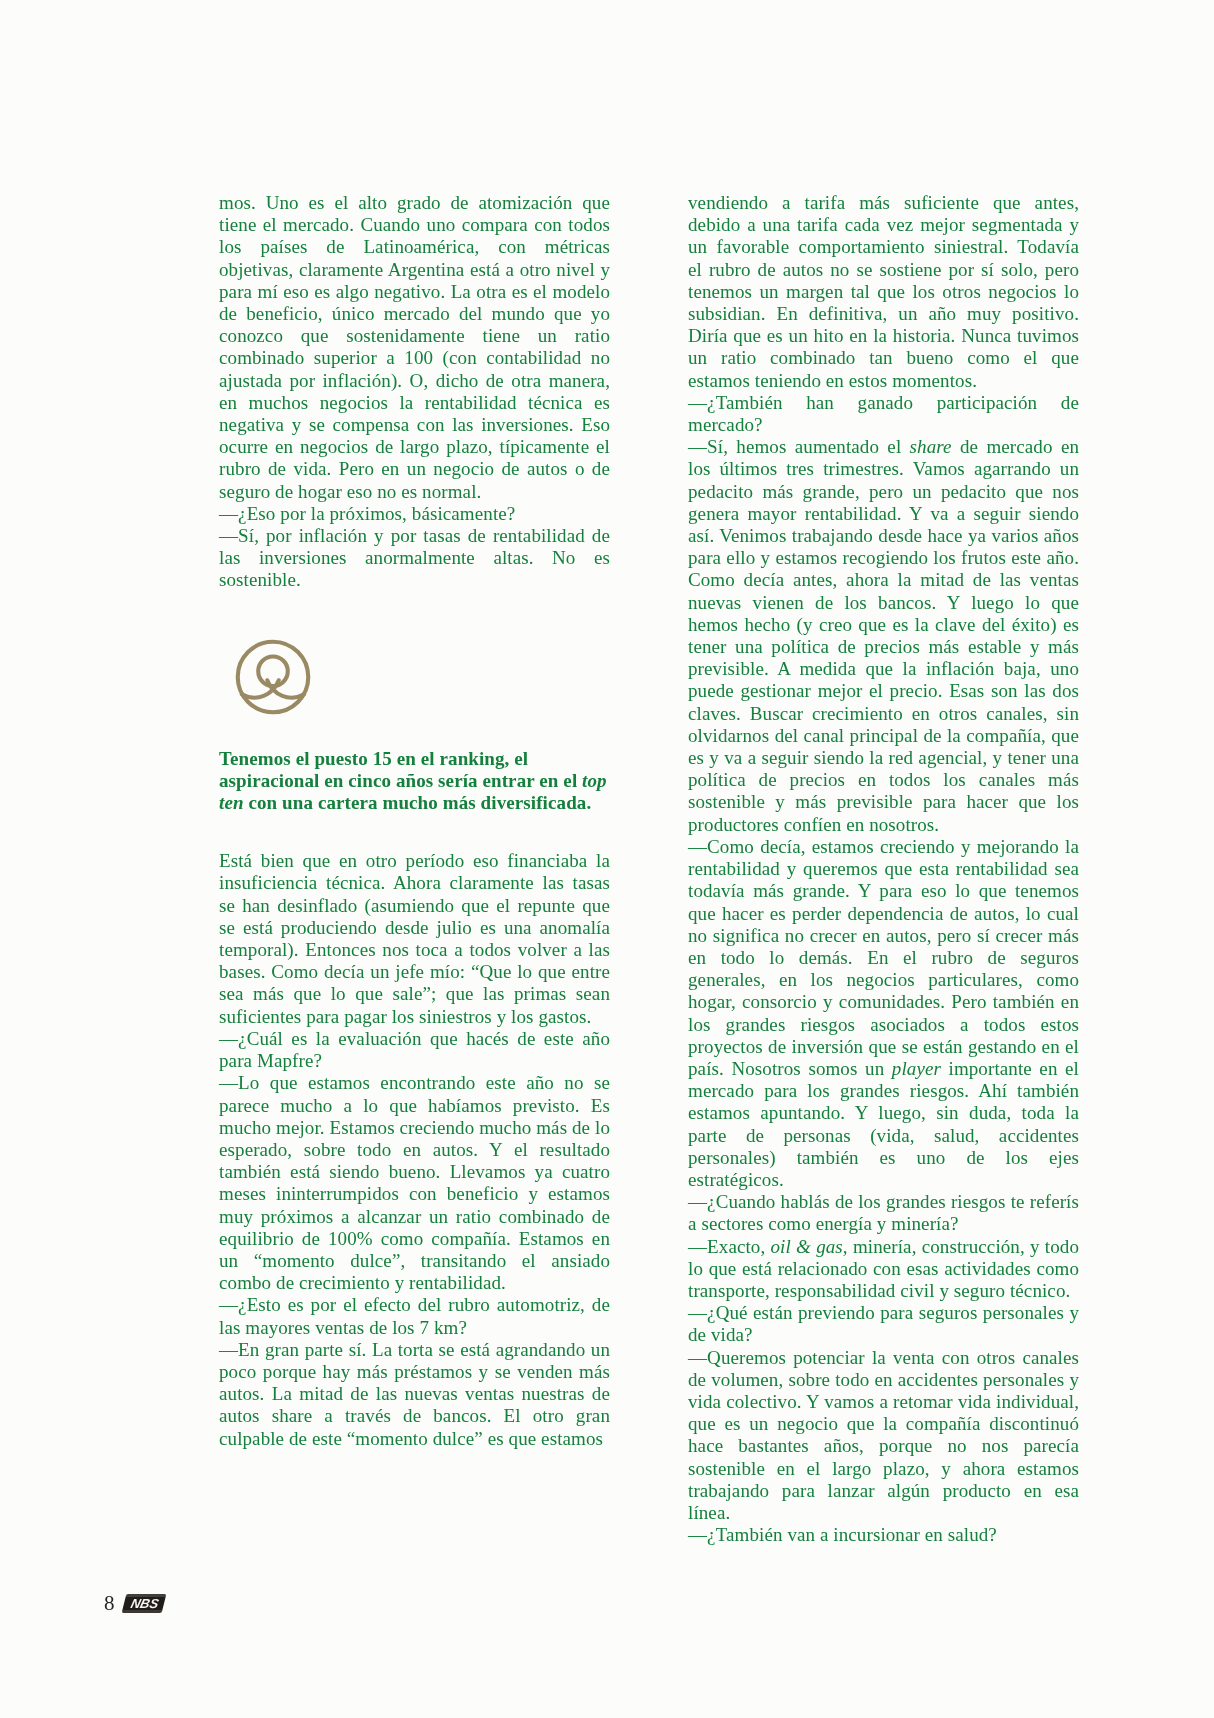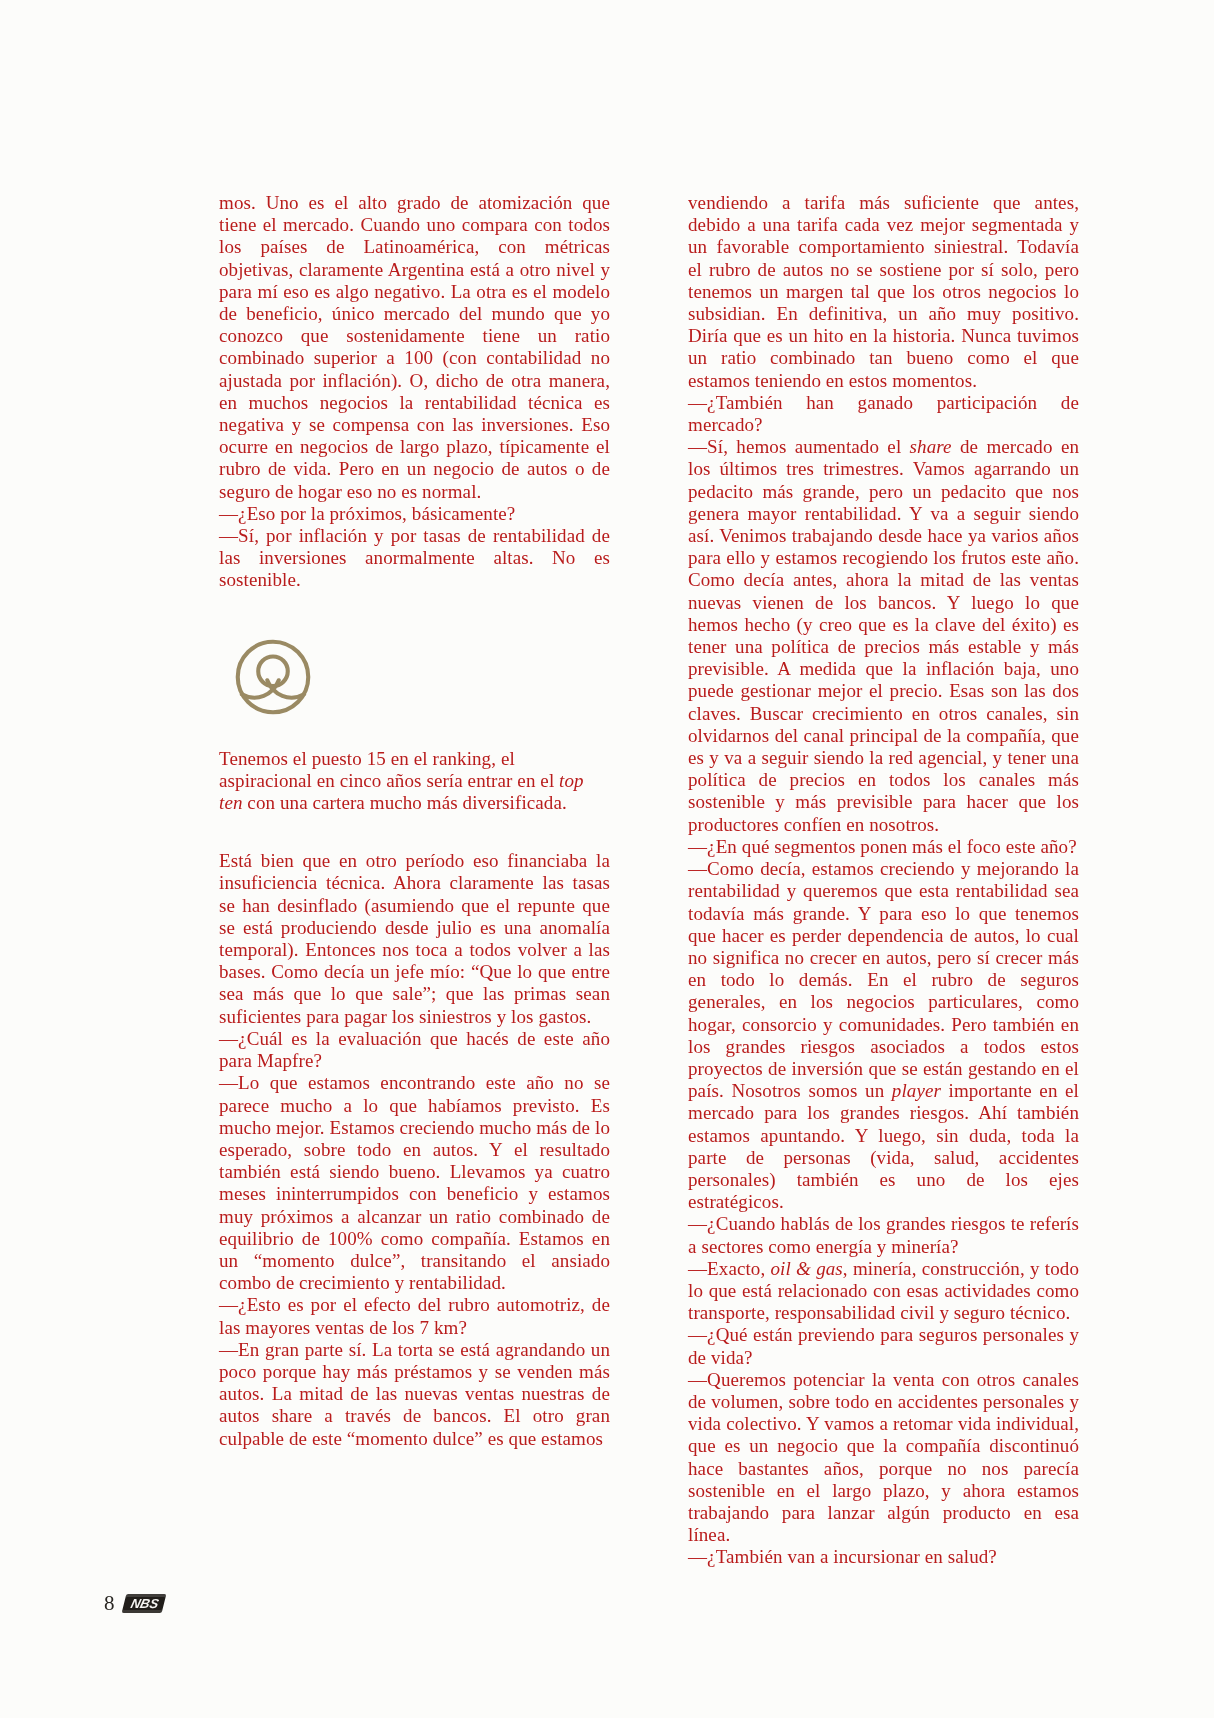--- a/index.html
+++ b/index.html
@@ -16,35 +16,35 @@
     width: 860px;
     display: flex;
     gap: 78px;
   }
   .col { width: 391px; }
   .col .blk {
     margin: 0;
     text-align: justify;
     font-size: 19px;
     line-height: 22.2px;
-    color: #b91c1c;
+    color: #15803d;
     letter-spacing: 0.1px;
   }
   .col .question { font-weight: normal; }
   .it { font-style: italic; }
   .quote-icon-wrap {
     margin: 44px 0 0 13px;
     width: 82px; height: 82px;
   }
   .quote-icon-wrap svg { display: block; }
   .pull_quote {
     margin: 30px 0 0 0 !important;
     font-size: 31.5px;
     line-height: 40px;
-    font-weight: normal;
+    font-weight: bold;
     color: #98885f;
     text-align: left !important;
     letter-spacing: 0.2px;
   }
   .footer {
     position: absolute;
     left: 104px; top: 1591px;
     display: flex;
     align-items: center;
     gap: 9px;
@@ -88,21 +88,20 @@
       <p class="blk body" style="margin-top: 36px;"><span>Está bien que en otro período eso financiaba la insuficiencia técnica. Ahora claramente las tasas se han desinflado (asumiendo que el repunte que se está produciendo desde julio es una anomalía temporal). Entonces nos toca a todos volver a las bases. Como decía un jefe mío: “Que lo que entre sea más que lo que sale”; que las primas sean suficientes para pagar los siniestros y los gastos.</span></p>
       <p class="blk question"><span>—¿Cuál es la evaluación que hacés de este año para Mapfre?</span></p>
       <p class="blk body"><span>—Lo que estamos encontrando este año no se parece mucho a lo que habíamos previsto. Es mucho mejor. Estamos creciendo mucho más de lo esperado, sobre todo en autos. Y el resultado también está siendo bueno. Llevamos ya cuatro meses ininterrumpidos con beneficio y estamos muy próximos a alcanzar un ratio combinado de equilibrio de 100% como compañía. Estamos en un “momento dulce”, transitando el ansiado combo de crecimiento y rentabilidad.</span></p>
       <p class="blk question"><span>—¿Esto es por el efecto del rubro automotriz, de las mayores ventas de los 7 km?</span></p>
       <p class="blk body"><span>—En gran parte sí. La torta se está agrandando un poco porque hay más préstamos y se venden más autos. La mitad de las nuevas ventas nuestras de autos share a través de bancos. El otro gran culpable de este “momento dulce” es que estamos</span></p>
     </div>
   <div class="col">
       <p class="blk body"><span>vendiendo a tarifa más suficiente que antes, debido a una tarifa cada vez mejor segmentada y un favorable comportamiento siniestral. Todavía el rubro de autos no se sostiene por sí solo, pero tenemos un margen tal que los otros negocios lo subsidian. En definitiva, un año muy positivo. Diría que es un hito en la historia. Nunca tuvimos un ratio combinado tan bueno como el que estamos teniendo en estos momentos.</span></p>
       <p class="blk question"><span>—¿También han ganado participación de mercado?</span></p>
       <p class="blk body"><span>—Sí, hemos aumentado el </span><span class="it">share</span><span> de mercado en los últimos tres trimestres. Vamos agarrando un pedacito más grande, pero un pedacito que nos genera mayor rentabilidad. Y va a seguir siendo así. Venimos trabajando desde hace ya varios años para ello y estamos recogiendo los frutos este año. Como decía antes, ahora la mitad de las ventas nuevas vienen de los bancos. Y luego lo que hemos hecho (y creo que es la clave del éxito) es tener una política de precios más estable y más previsible. A medida que la inflación baja, uno puede gestionar mejor el precio. Esas son las dos claves. Buscar crecimiento en otros canales, sin olvidarnos del canal principal de la compañía, que es y va a seguir siendo la red agencial, y tener una política de precios en todos los canales más sostenible y más previsible para hacer que los productores confíen en nosotros.</span></p>
-      <p class="blk question"><span>—¿En qué segmentos ponen más el foco este año?</span></p>
       <p class="blk body"><span>—Como decía, estamos creciendo y mejorando la rentabilidad y queremos que esta rentabilidad sea todavía más grande. Y para eso lo que tenemos que hacer es perder dependencia de autos, lo cual no significa no crecer en autos, pero sí crecer más en todo lo demás. En el rubro de seguros generales, en los negocios particulares, como hogar, consorcio y comunidades. Pero también en los grandes riesgos asociados a todos estos proyectos de inversión que se están gestando en el país. Nosotros somos un </span><span class="it">player</span><span> importante en el mercado para los grandes riesgos. Ahí también estamos apuntando. Y luego, sin duda, toda la parte de personas (vida, salud, accidentes personales) también es uno de los ejes estratégicos.</span></p>
       <p class="blk question"><span>—¿Cuando hablás de los grandes riesgos te referís a sectores como energía y minería?</span></p>
       <p class="blk body"><span>—Exacto, </span><span class="it">oil &amp; gas</span><span>, minería, construcción, y todo lo que está relacionado con esas actividades como transporte, responsabilidad civil y seguro técnico.</span></p>
       <p class="blk question"><span>—¿Qué están previendo para seguros personales y de vida?</span></p>
       <p class="blk body"><span>—Queremos potenciar la venta con otros canales de volumen, sobre todo en accidentes personales y vida colectivo. Y vamos a retomar vida individual, que es un negocio que la compañía discontinuó hace bastantes años, porque no nos parecía sostenible en el largo plazo, y ahora estamos trabajando para lanzar algún producto en esa línea.</span></p>
       <p class="blk question"><span>—¿También van a incursionar en salud?</span></p>
     </div>
 </div>
 
 <div class="footer">

